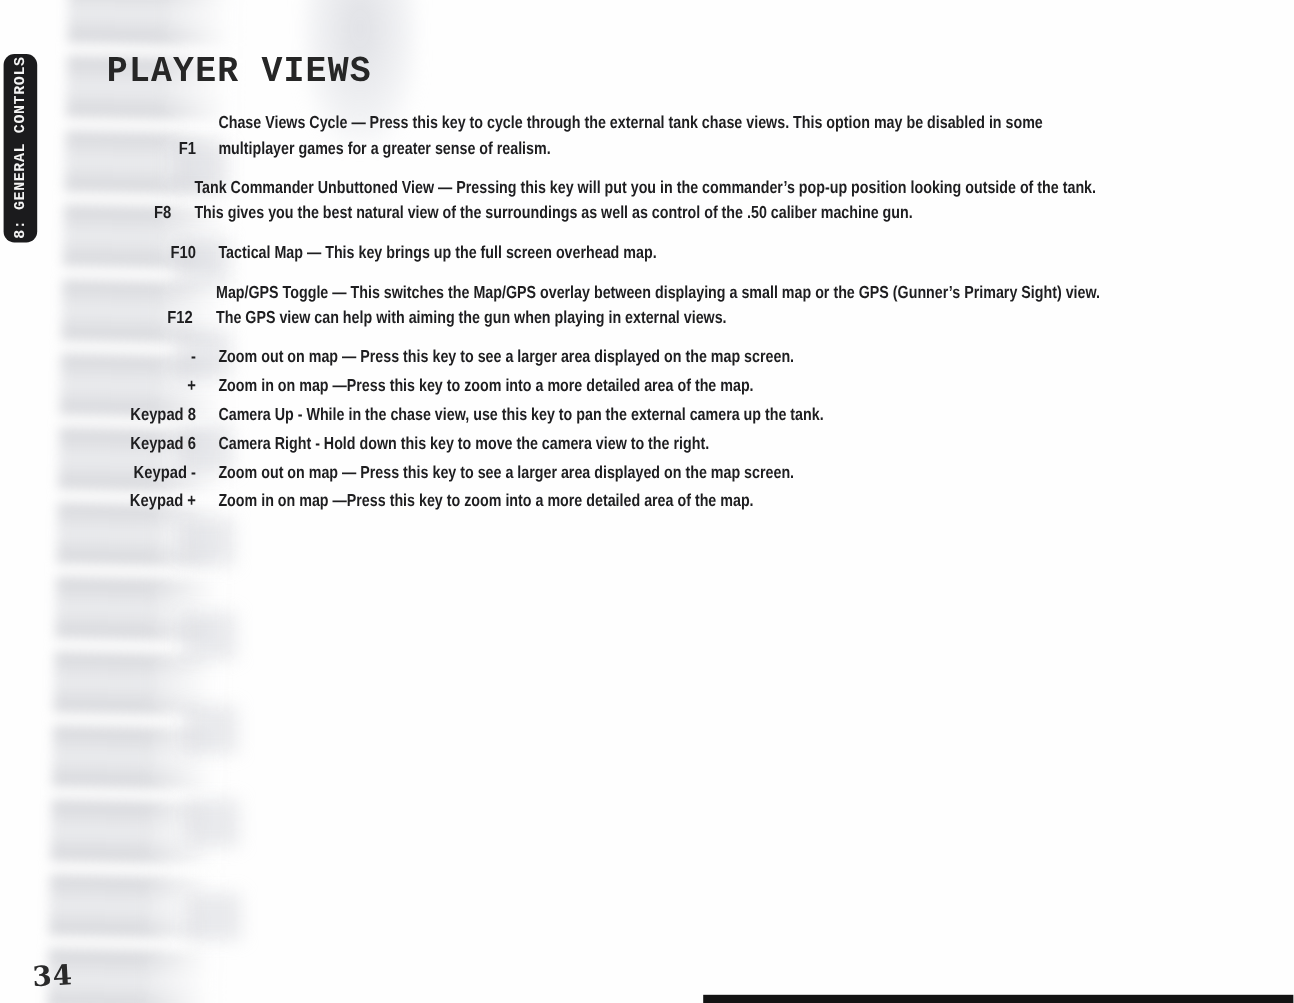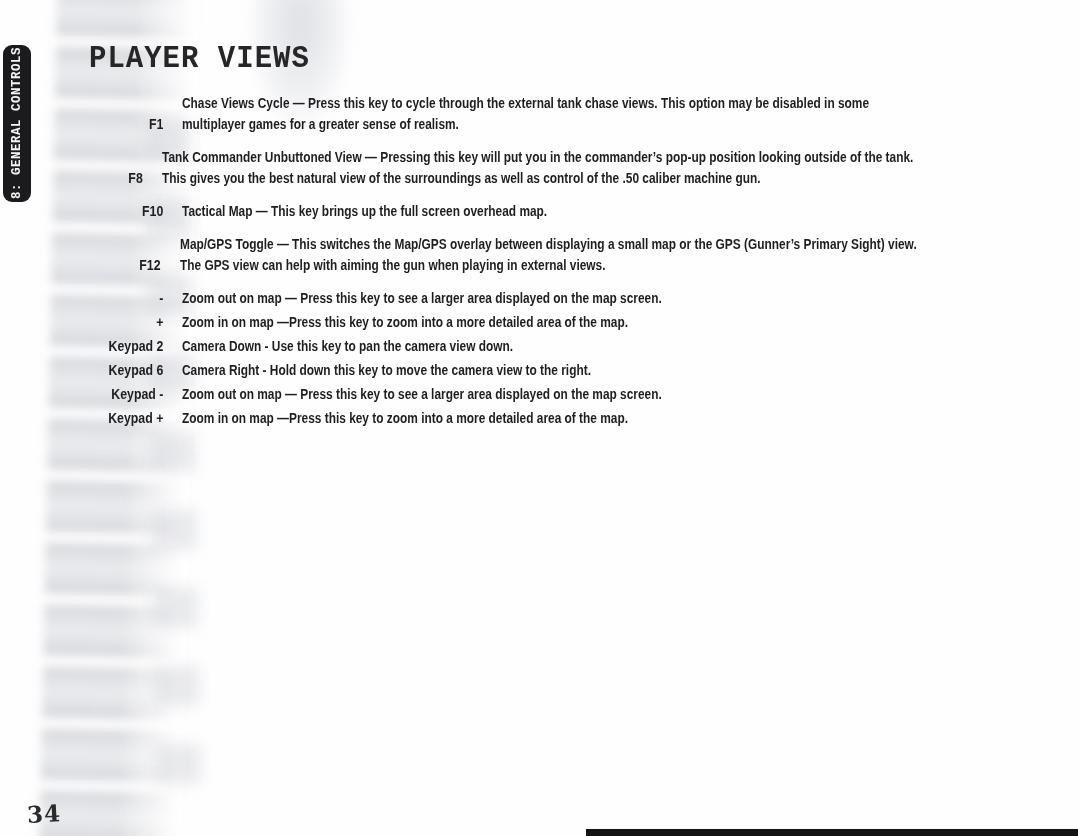--- a/index.html
+++ b/index.html
@@ -155,22 +155,22 @@
   <div class="keypad-section">
     <div class="row">
         <div class="key">-</div>
         <div class="desc">Zoom out on map — Press this key to see a larger area displayed on the map screen.</div>
       </div>
     <div class="row">
         <div class="key">+</div>
         <div class="desc">Zoom in on map —Press this key to zoom into a more detailed area of the map.</div>
       </div>
     <div class="row">
-        <div class="key">Keypad 2</div>
-        <div class="desc">Camera Down - Use this key to pan the camera view down.</div>
+        <div class="key">Keypad 8</div>
+        <div class="desc">Camera Up - While in the chase view, use this key to pan the external camera up the tank.</div>
       </div>
     <div class="row">
         <div class="key">Keypad 6</div>
         <div class="desc">Camera Right - Hold down this key to move the camera view to the right.</div>
       </div>
     <div class="row">
         <div class="key">Keypad -</div>
         <div class="desc">Zoom out on map — Press this key to see a larger area displayed on the map screen.</div>
       </div>
     <div class="row">

